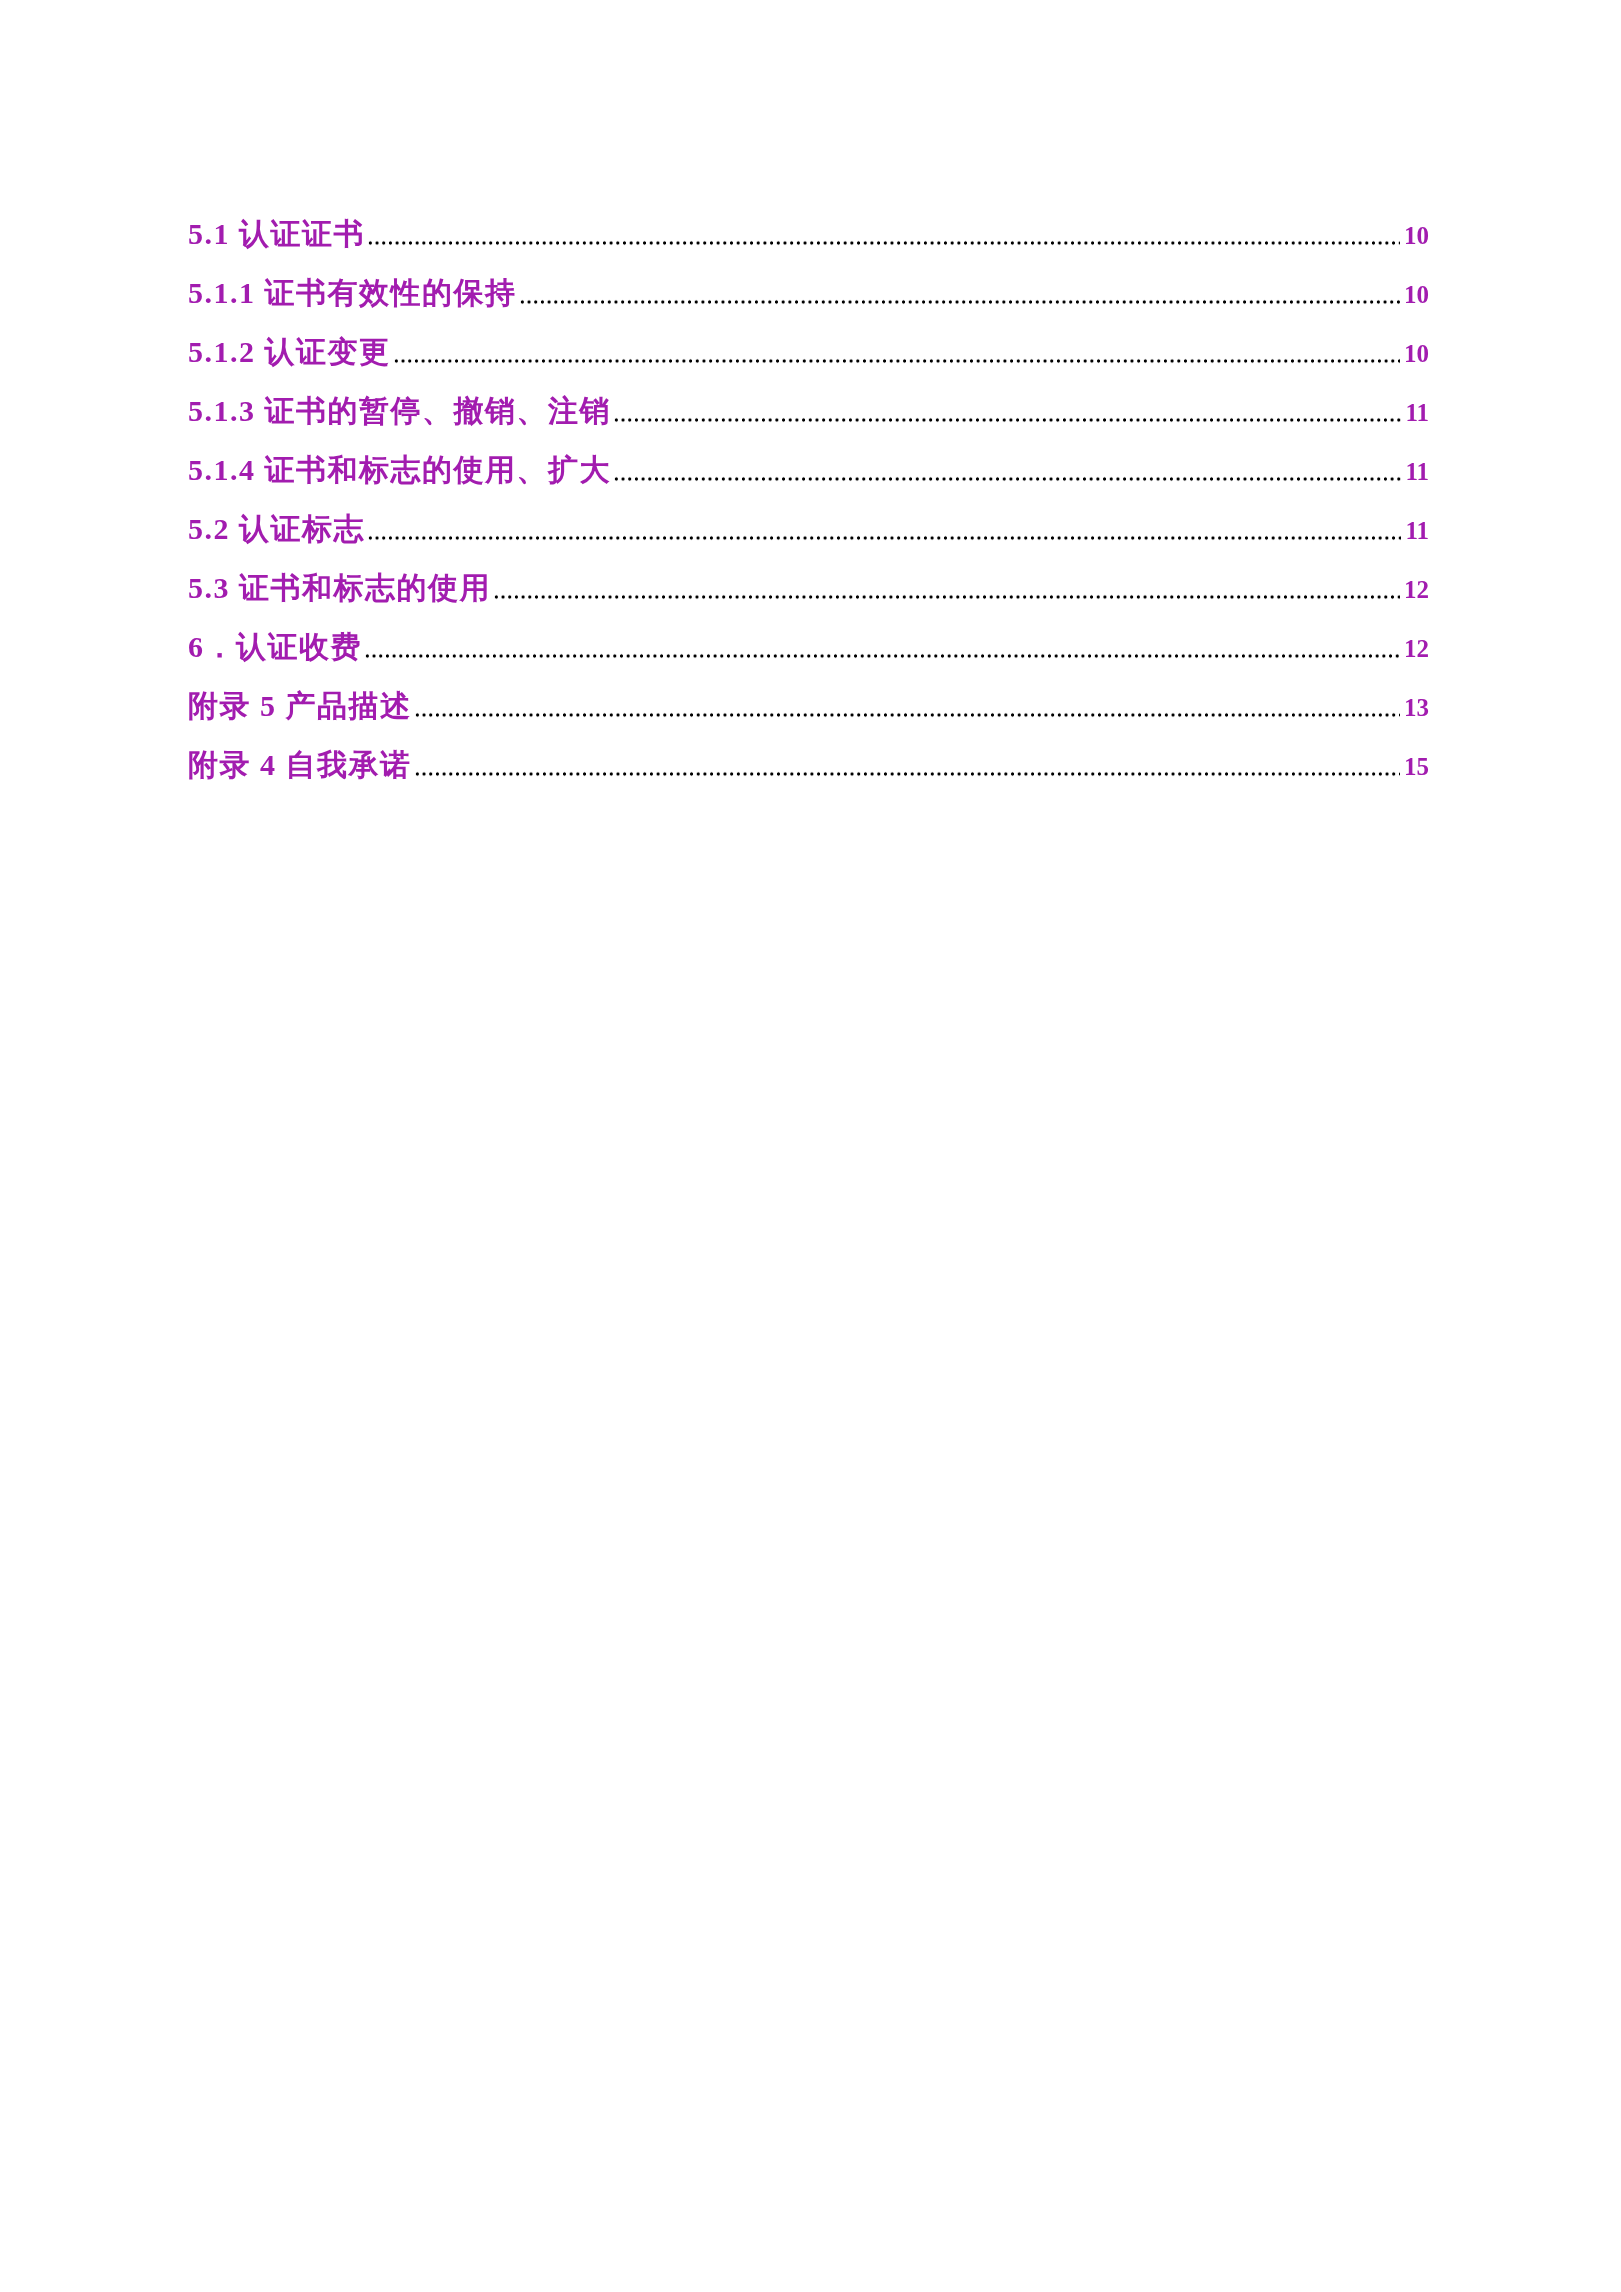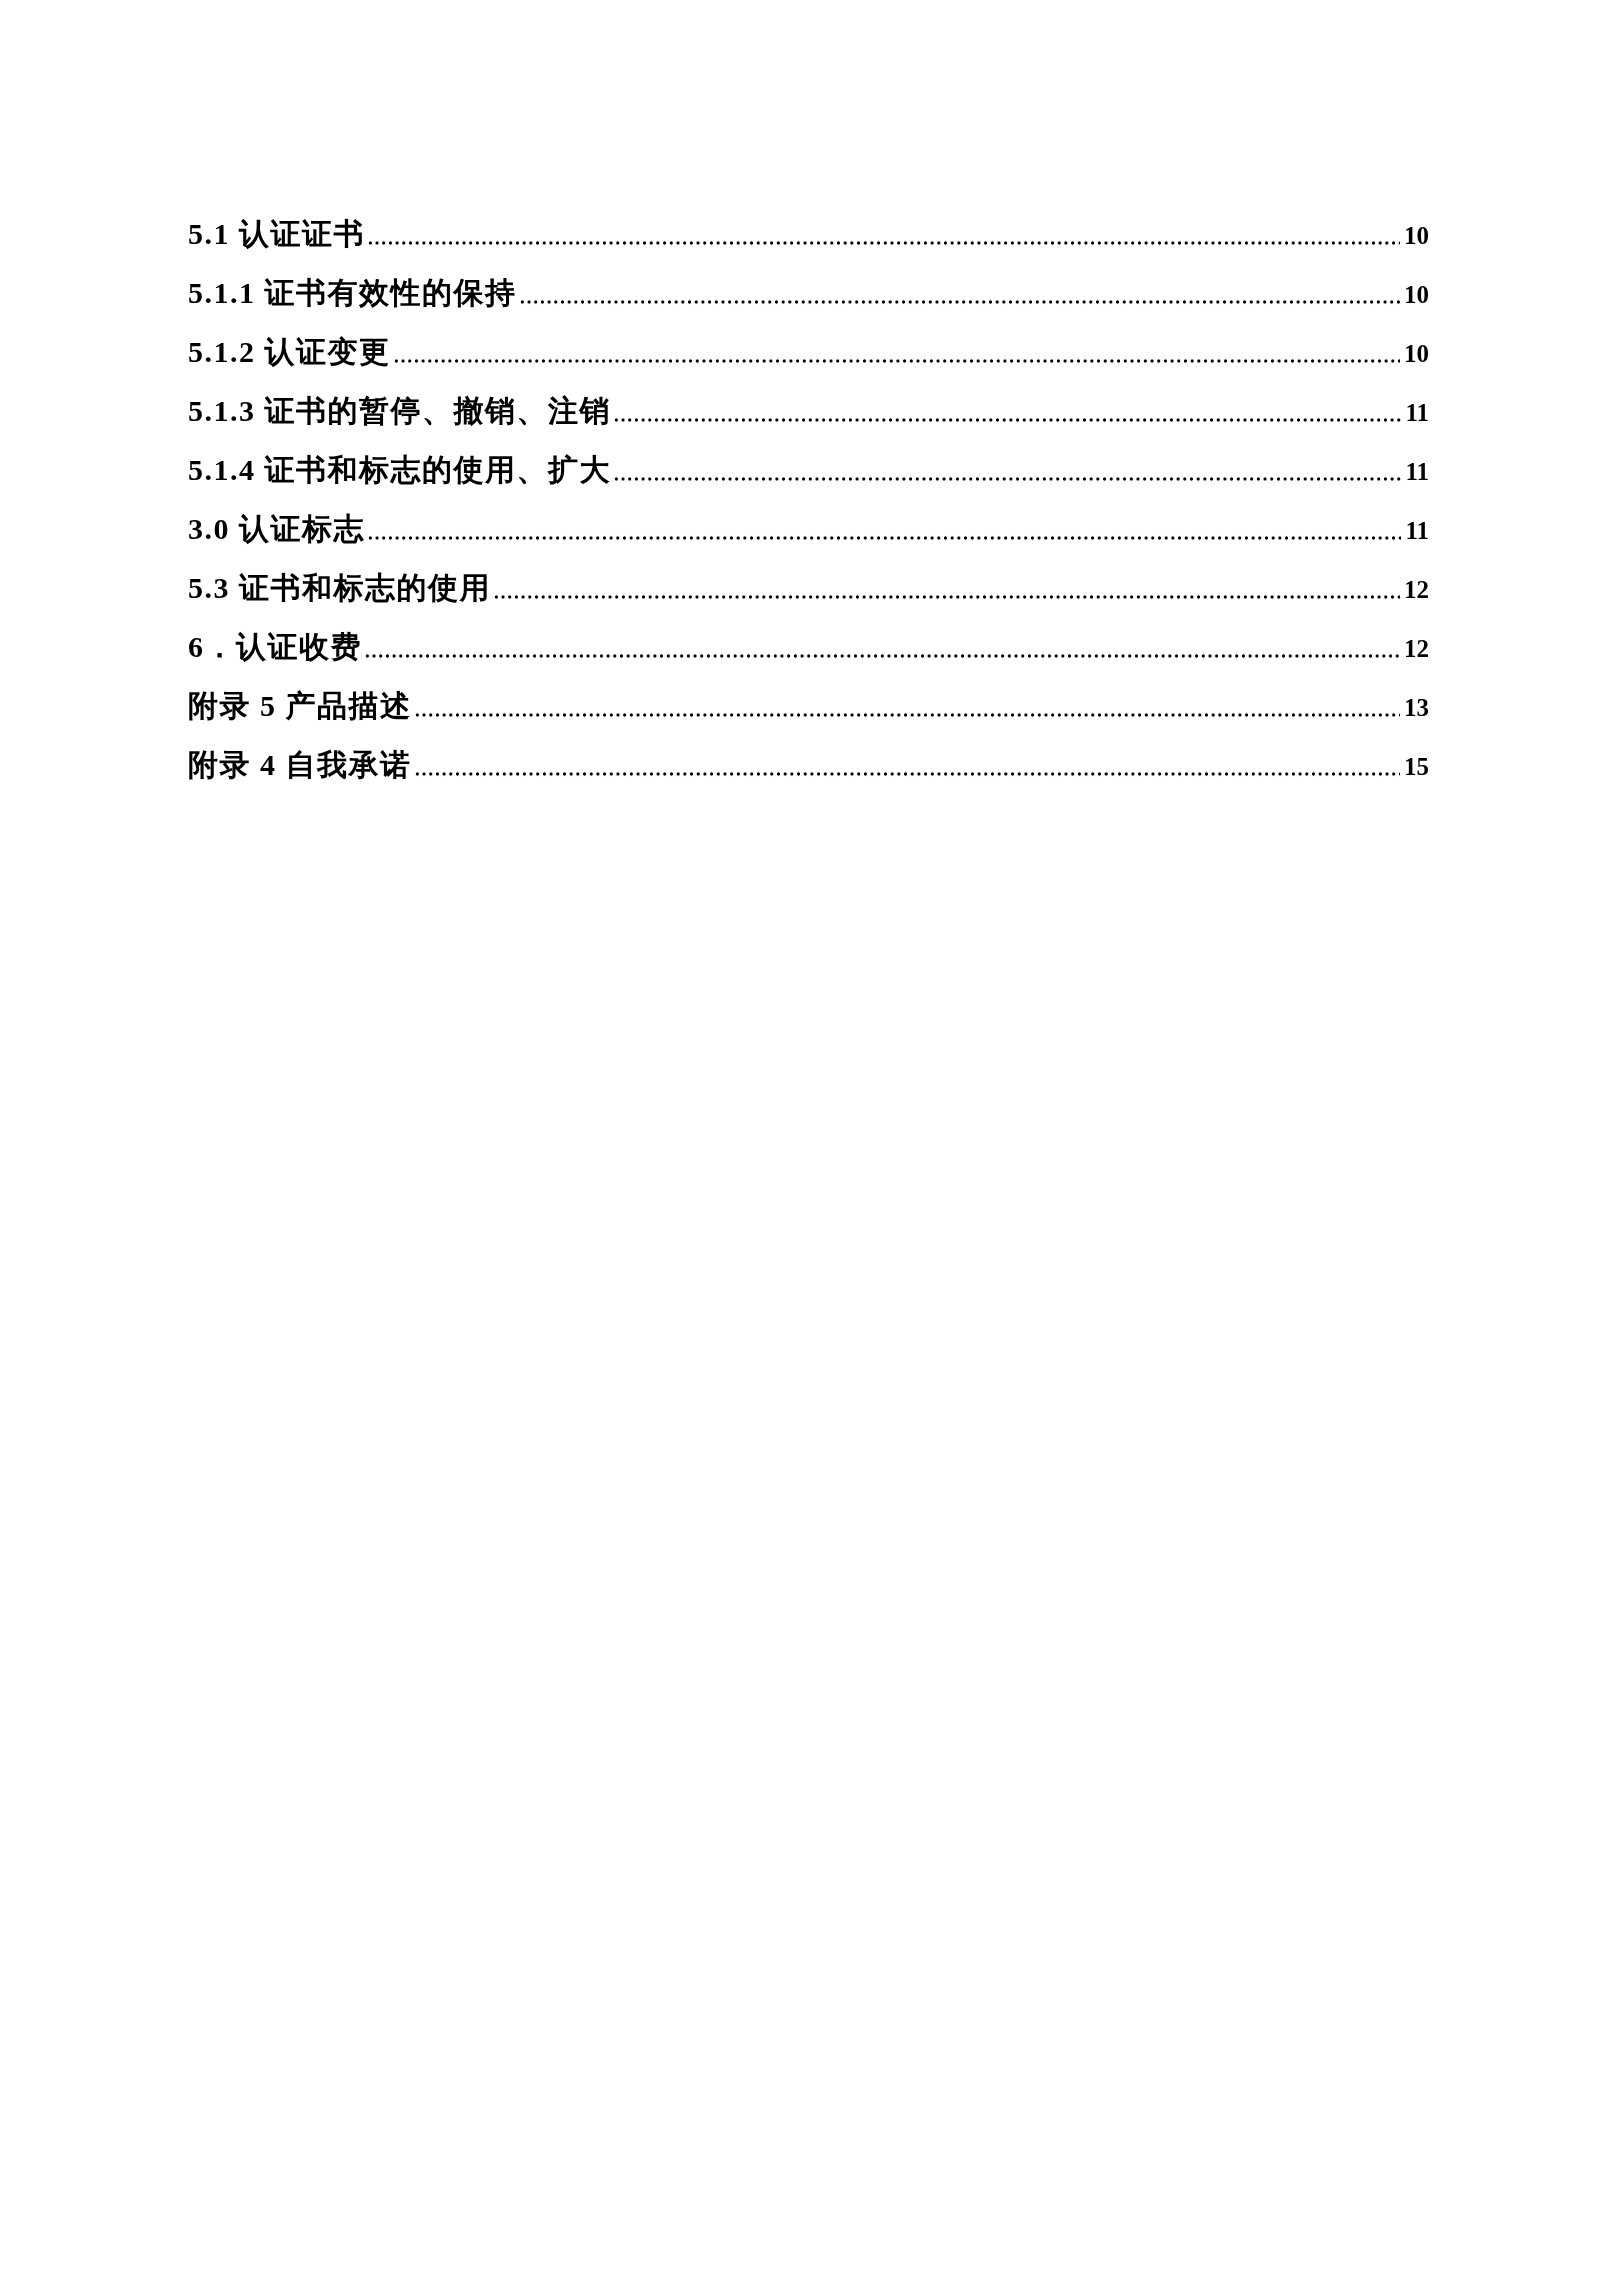--- a/index.html
+++ b/index.html
@@ -2,21 +2,21 @@
 <html><head>
 <meta charset="utf-8">
 <style>
   * { margin: 0; padding: 0; box-sizing: border-box; }
   html, body { background: #ffffff; }
   .page {
     position: relative;
     width: 1621px;
     height: 1775px;
     background: #ffffff;
-    color: #000000;
+    color: #a21caf;
     font-family: "Liberation Serif", "DejaVu Serif", serif;
     overflow: hidden;
   }
   .toc {
     position: absolute;
     left: 188px;
     top: 204px;
     width: 1241px; 
   }
   .toc-row {
@@ -89,21 +89,21 @@
       <span class="toc-page">11</span>
     </div>
 
     <div class="toc-row">
       <span class="toc-title">5.1.4 证书和标志的使用、扩大</span>
       <span class="toc-leader"></span>
       <span class="toc-page">11</span>
     </div>
 
     <div class="toc-row">
-      <span class="toc-title">3.0 认证标志</span>
+      <span class="toc-title">5.2 认证标志</span>
       <span class="toc-leader"></span>
       <span class="toc-page">11</span>
     </div>
 
     <div class="toc-row">
       <span class="toc-title">5.3 证书和标志的使用</span>
       <span class="toc-leader"></span>
       <span class="toc-page">12</span>
     </div>
 

